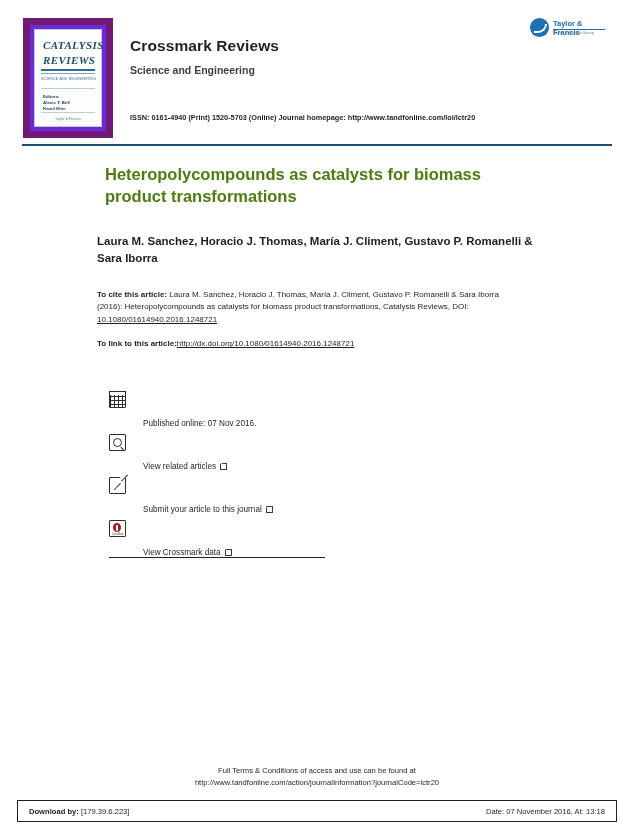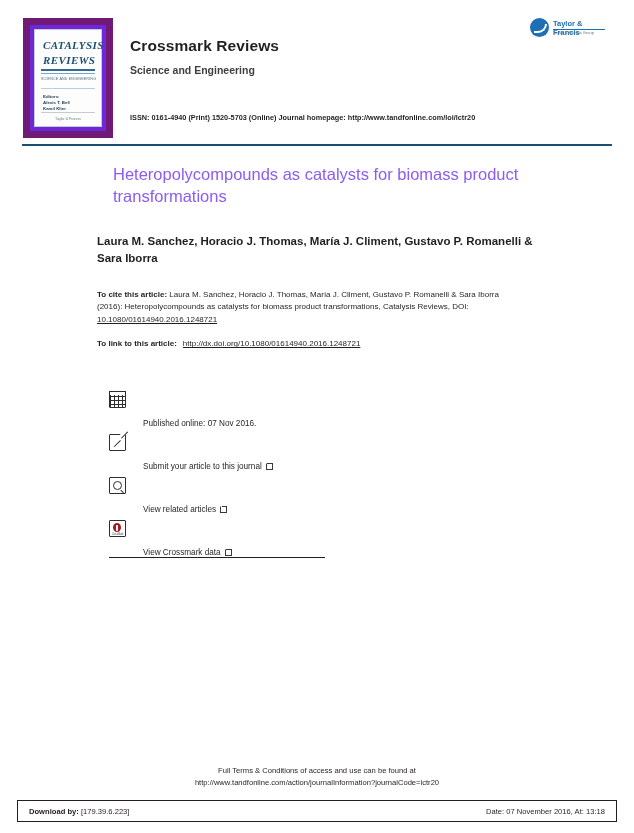--- a/index.html
+++ b/index.html
@@ -187,24 +187,24 @@
 
   
   .content {
     position: absolute;
     left: 97px;
     right: 60px;
     top: 163px;
   }
   .article-title {
     font-size: 16.5px;
-    font-weight: normal;
+    font-weight: bold;
     line-height: 22px;
-    color: #8b5cf6;
-    margin: 0 0 26px 16px;
+    color: #4d7c0f;
+    margin: 0 0 26px 8px;
     max-width: 430px;
   }
   .authors {
     font-size: 11.5px;
     font-weight: bold;
     line-height: 17px;
     color: #231f20;
     margin-bottom: 22px;
     max-width: 445px;
   }
@@ -224,21 +224,20 @@
   }
   .link-block {
     font-size: 8px;
     line-height: 12.4px;
     color: #231f20;
     margin-bottom: 34px;
   }
   .link-block .lbl { font-weight: bold; }
   .link-block a {
     color: #231f20;
-    margin-left: 6px;
   }
 
   .actions {
     margin-left: 12px;
   }
   .action-row {
     display: flex;
     align-items: center;
     height: 30px;
     margin-bottom: 13px;
@@ -477,32 +476,32 @@
 
       <div class="action-row">
         <span class="action-ico">
             <span class="ico-cal"></span>
           </span>
         <span class="action-label">Published online: 07 Nov 2016.</span>
       </div>
 
       <div class="action-row">
         <span class="action-ico">
-            <span class="ico-pencil"></span>
-          </span>
-        <span class="action-label"><span>Submit your article to this journal</span><span class="ext-ico"></span></span>
-      </div>
-
-      <div class="action-row">
-        <span class="action-ico">
             <span class="ico-doc">
               <span class="mag"></span>
             </span>
           </span>
         <span class="action-label"><span>View related articles</span><span class="ext-ico"></span></span>
+      </div>
+
+      <div class="action-row">
+        <span class="action-ico">
+            <span class="ico-pencil"></span>
+          </span>
+        <span class="action-label"><span>Submit your article to this journal</span><span class="ext-ico"></span></span>
       </div>
 
       <div class="action-row">
         <span class="action-ico">
             <span class="ico-cross">
               <span class="dot"></span>
               <span class="cm-label">CrossMark</span>
             </span>
           </span>
         <span class="action-label"><span>View Crossmark data</span><span class="ext-ico"></span></span>

